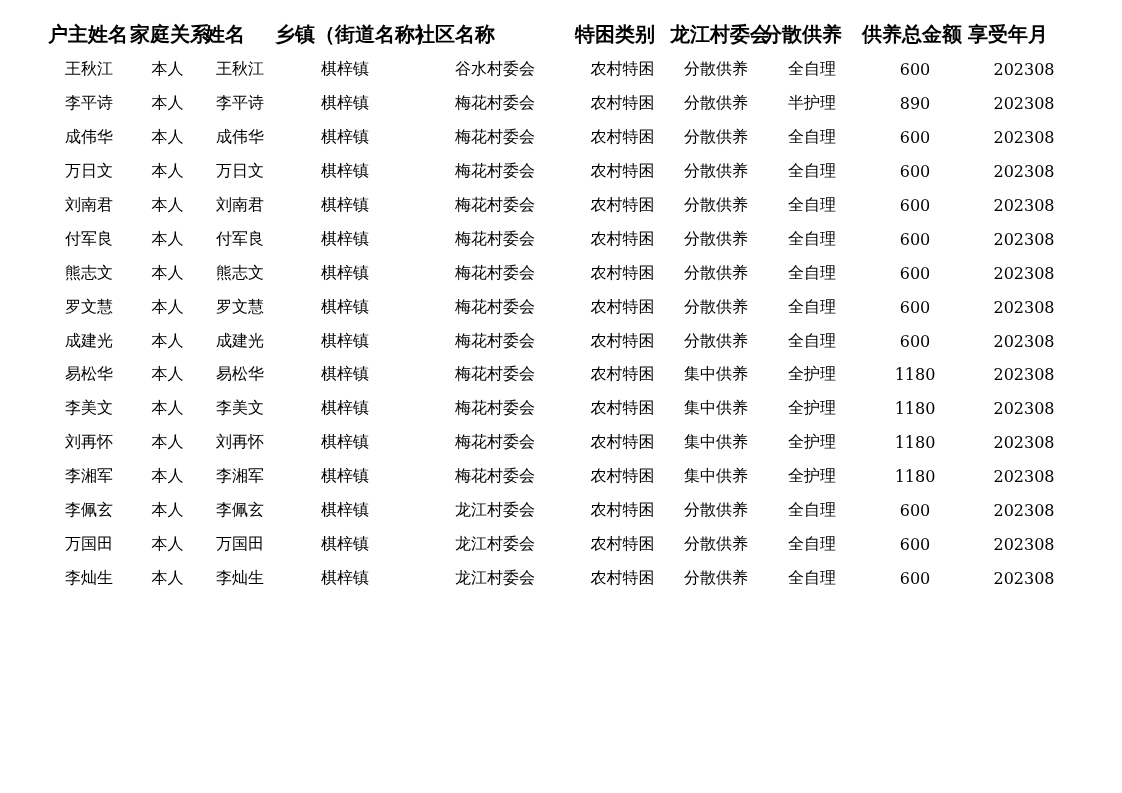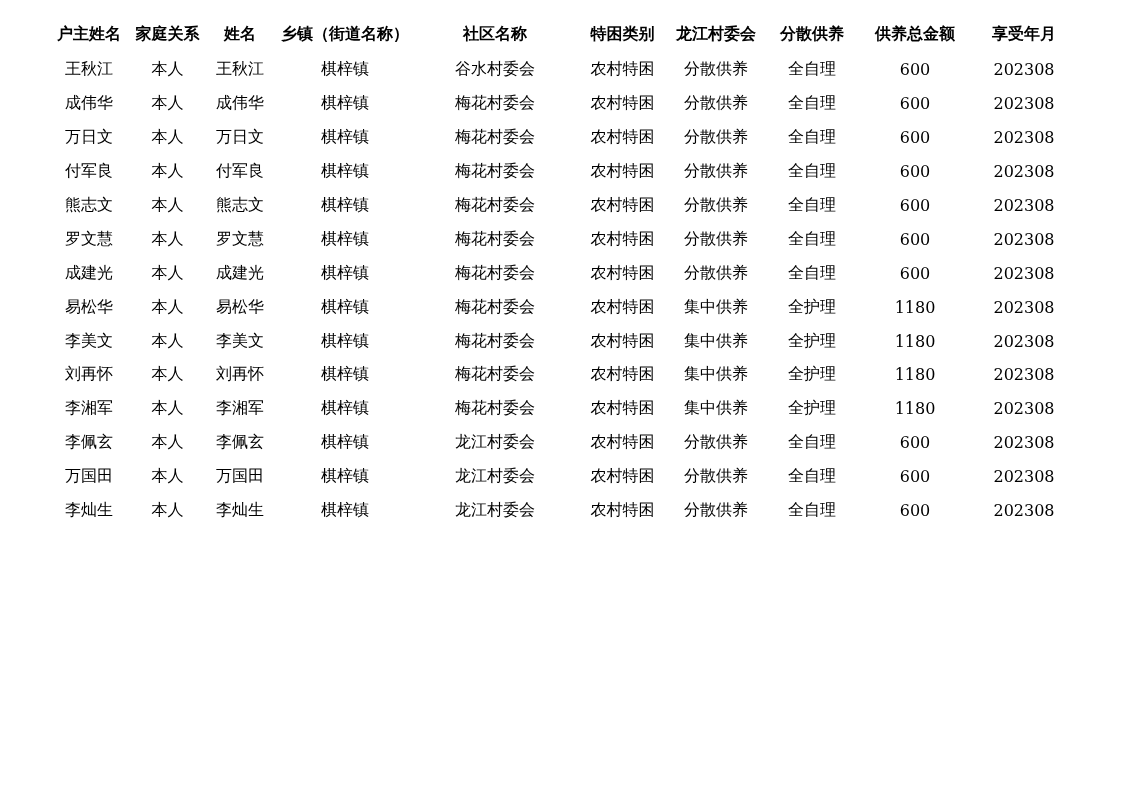--- a/index.html
+++ b/index.html
@@ -19,23 +19,23 @@
   table.report {
     position: absolute;
     left: 48px;
     top: 16px;
     width: 1032px;
     border-collapse: collapse;
     table-layout: fixed;
   }
   table.report th {
     height: 37px;
-    font-size: 16px;
+    font-size: 20px;
     font-weight: bold;
-    text-align: center;
+    text-align: left;
     vertical-align: middle;
     padding: 0;
     white-space: nowrap;
   }
   table.report td {
     height: 33.9px;
     font-size: 16px;
     font-weight: normal;
     text-align: center;
     vertical-align: middle;
@@ -81,35 +81,59 @@
           <td>王秋江</td>
           <td>棋梓镇</td>
           <td>谷水村委会</td>
           <td>农村特困</td>
           <td>分散供养</td>
           <td>全自理</td>
           <td>600</td>
           <td>202308</td>
         </tr>
         <tr>
+          <td>李平诗</td>
+          <td>本人</td>
+          <td>李平诗</td>
+          <td>棋梓镇</td>
+          <td>梅花村委会</td>
+          <td>农村特困</td>
+          <td>分散供养</td>
+          <td>半护理</td>
+          <td>890</td>
+          <td>202308</td>
+        </tr>
+        <tr>
           <td>成伟华</td>
           <td>本人</td>
           <td>成伟华</td>
           <td>棋梓镇</td>
           <td>梅花村委会</td>
           <td>农村特困</td>
           <td>分散供养</td>
           <td>全自理</td>
           <td>600</td>
           <td>202308</td>
         </tr>
         <tr>
           <td>万日文</td>
           <td>本人</td>
           <td>万日文</td>
+          <td>棋梓镇</td>
+          <td>梅花村委会</td>
+          <td>农村特困</td>
+          <td>分散供养</td>
+          <td>全自理</td>
+          <td>600</td>
+          <td>202308</td>
+        </tr>
+        <tr>
+          <td>刘南君</td>
+          <td>本人</td>
+          <td>刘南君</td>
           <td>棋梓镇</td>
           <td>梅花村委会</td>
           <td>农村特困</td>
           <td>分散供养</td>
           <td>全自理</td>
           <td>600</td>
           <td>202308</td>
         </tr>
         <tr>
           <td>付军良</td>

